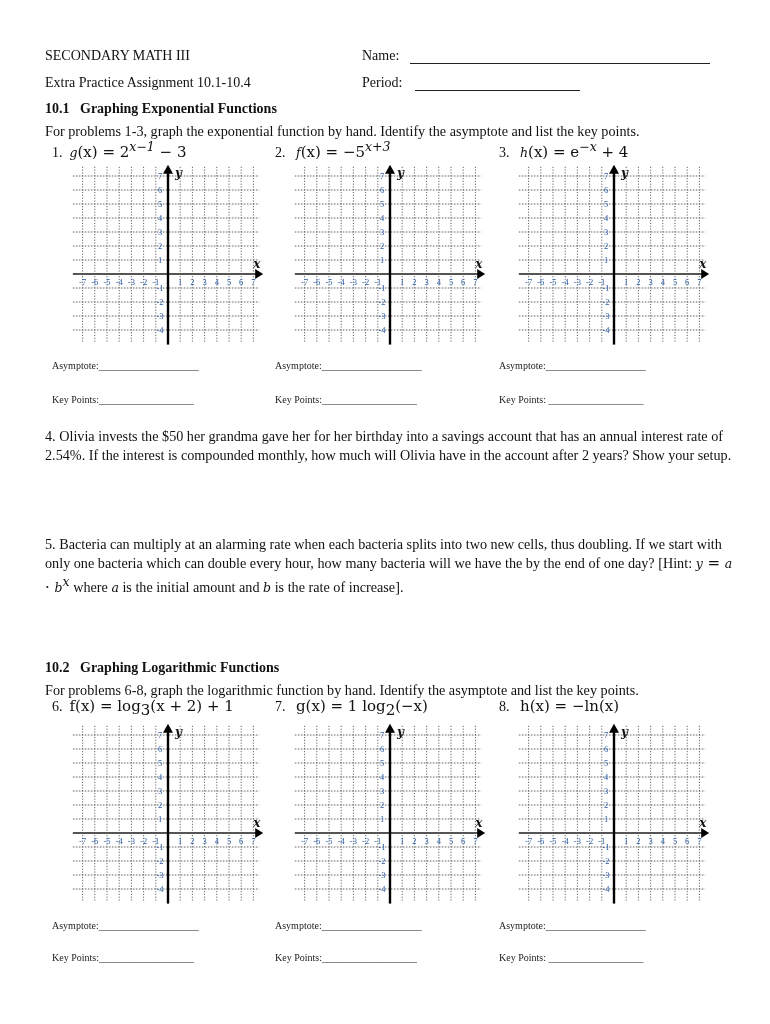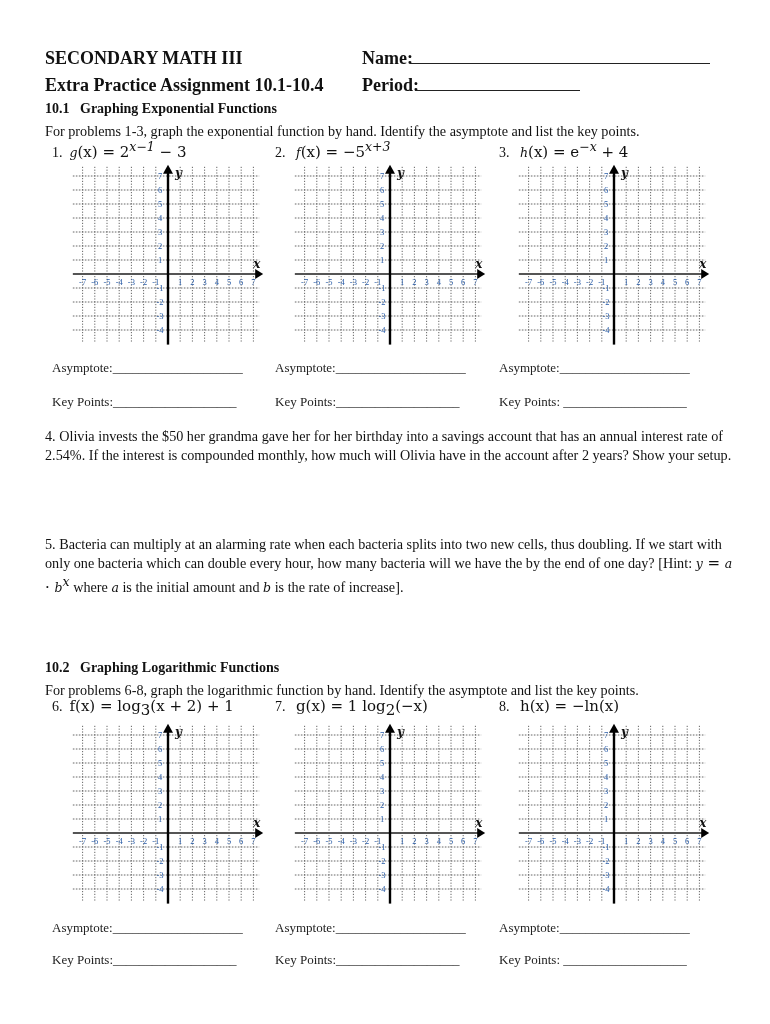--- a/index.html
+++ b/index.html
@@ -1,28 +1,28 @@
 <!DOCTYPE html>
 <html><head>
 <meta charset="utf-8">
 <style>
   html, body { margin: 0; padding: 0; background: #ffffff; }
   body { width: 770px; height: 1024px; position: relative; overflow: hidden;
          font-family: "Liberation Serif", serif; color: #111; }
   .abs { position: absolute; white-space: nowrap; }
-  .hdr { font-size: 18px; font-weight: bold; text-align: right; }
+  .hdr { font-size: 14px; font-weight: normal; text-align: right; }
   .uline { position: absolute; border-bottom: 1.3px solid #222; height: 0; }
   .section-title { font-size: 14px; font-weight: bold; }
   .body-text { font-size: 14.2px; line-height: 18.5px; }
   .problem { font-size: 14px; }
   .math { font-family: "DejaVu Serif", serif; font-style: italic; font-size: 12.5px; }
   .mathr { font-family: "DejaVu Serif", serif; font-size: 15px; }
   sup { font-size: 9px; }
   sub { font-size: 9px; }
-  .label-line { font-size: 13px; color: #222; }
+  .label-line { font-size: 10px; color: #222; }
   .graph { position: absolute; }
   .para { position: absolute; width: 690px; white-space: normal; }
 </style>
 </head>
 <body>
 
 <div class="abs hdr" style="left:45px; top:48px;">SECONDARY MATH III</div>
 <div class="abs hdr" style="left:45px; top:75px;">Extra Practice Assignment 10.1-10.4</div>
 <div class="abs hdr" style="left:362px; top:48px;">Name:</div>
 <div class="uline" style="left:410px; top:63px; width:300px;"></div>

